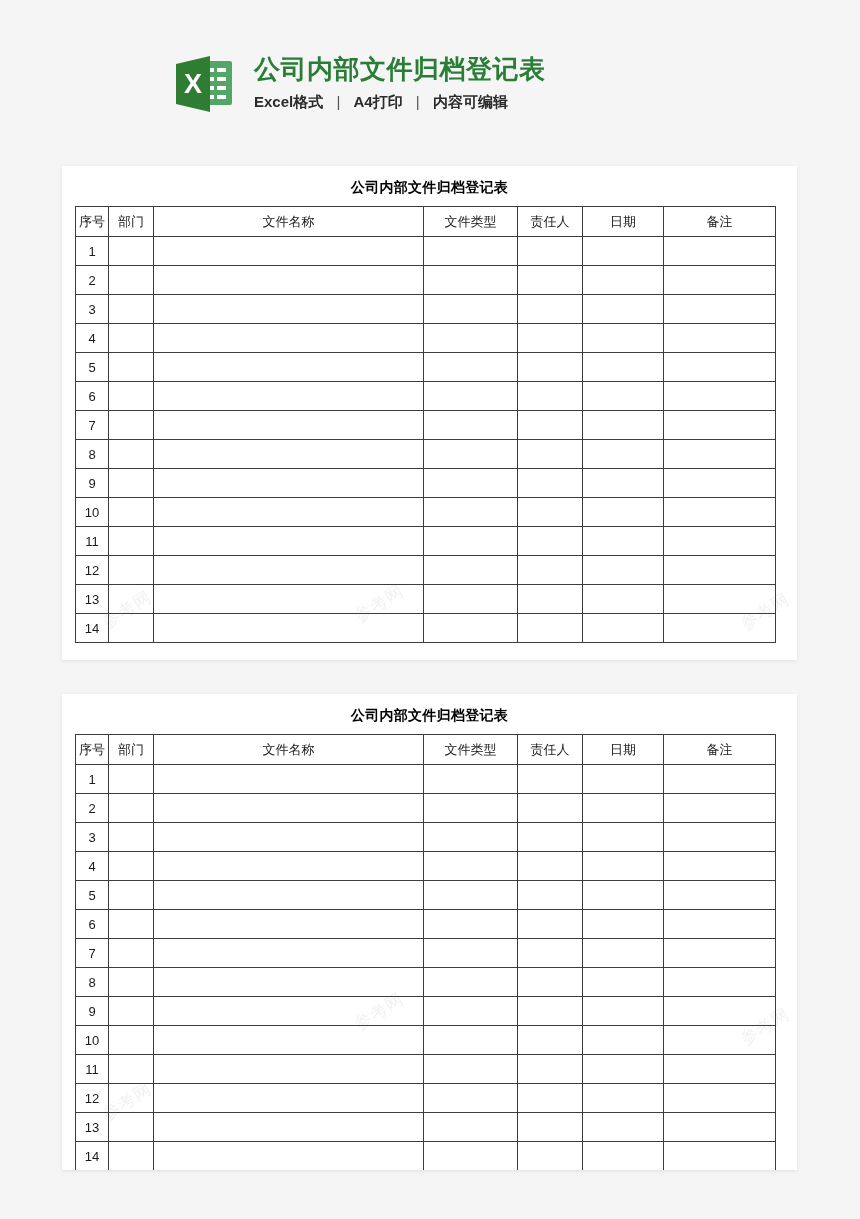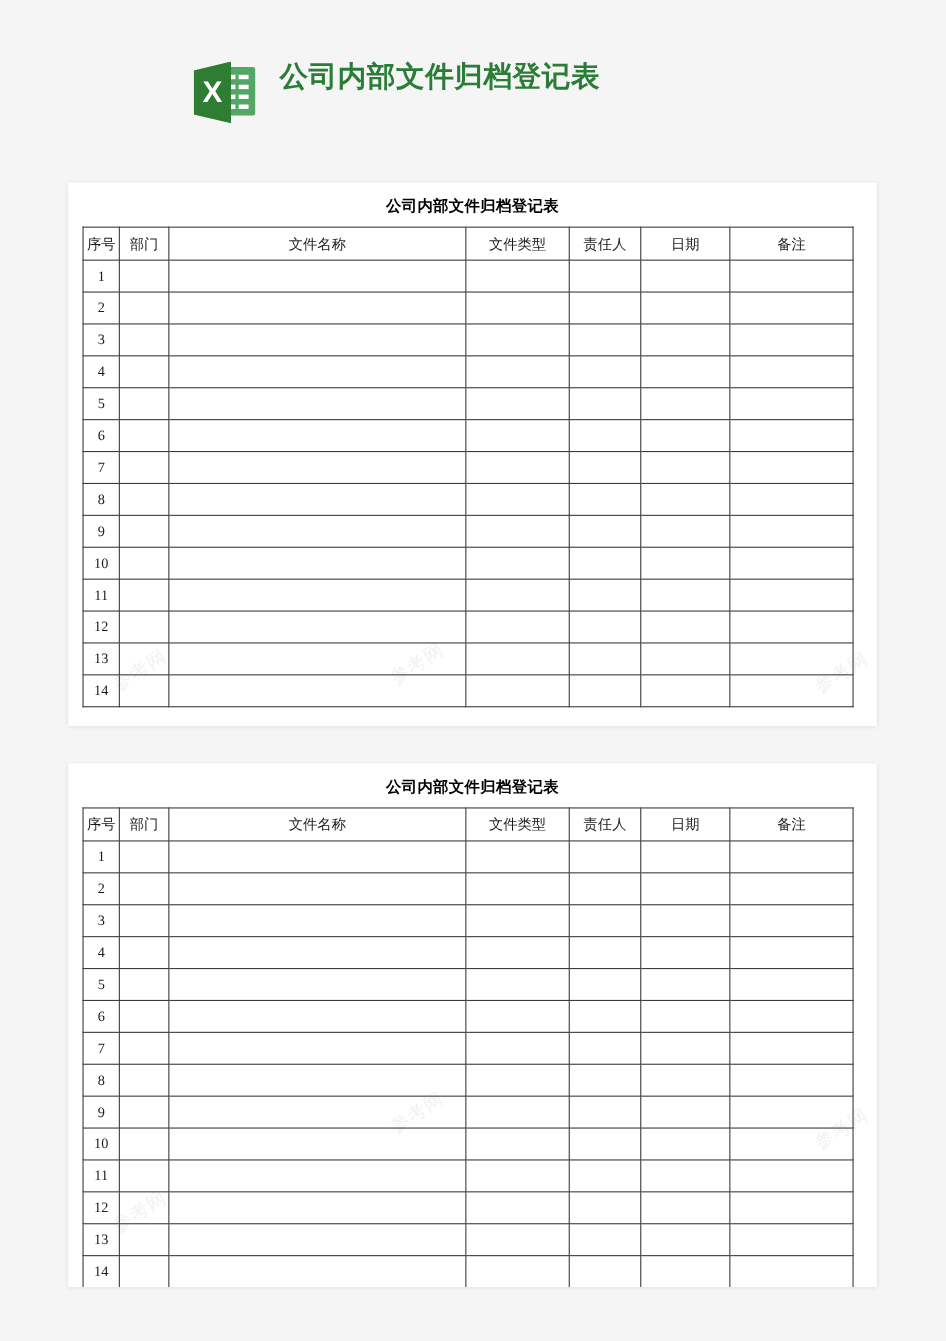--- a/index.html
+++ b/index.html
@@ -142,21 +142,21 @@
     letter-spacing: 0.3px;
   }
 
   .grid-wrap {
     padding: 0 13px;
   }
   table.grid {
     width: 700px;
     border-collapse: collapse;
     table-layout: fixed;
-    font-family: Liberation Serif, serif;
+    font-family: Liberation Sans, sans-serif;
   }
   table.grid td,
   table.grid th {
     border: 1px solid #3c3c3c;
     height: 28px;
     padding: 0 2px;
     text-align: center;
     vertical-align: middle;
     font-weight: normal;
     font-size: 13px;
@@ -200,20 +200,27 @@
         <div class="srow r3"></div>
         <div class="srow r4"></div>
         <div class="scol"></div>
       </div>
       <div class="panel"></div>
       <div class="xmark">X</div>
     </div>
 
     <div class="header-text">
       <div class="main-title">公司内部文件归档登记表</div>
+      <div class="sub-title">
+        <span>Excel格式</span>
+        <span class="sep">|</span>
+        <span>A4打印</span>
+        <span class="sep">|</span>
+        <span>内容可编辑</span>
+      </div>
     </div>
 
   </div>
 </div>
 
 <div class="doc-card card-1">
   <div class="sheet-title">公司内部文件归档登记表</div>
   <div class="grid-wrap">
     <table class="grid">
       <colgroup>

